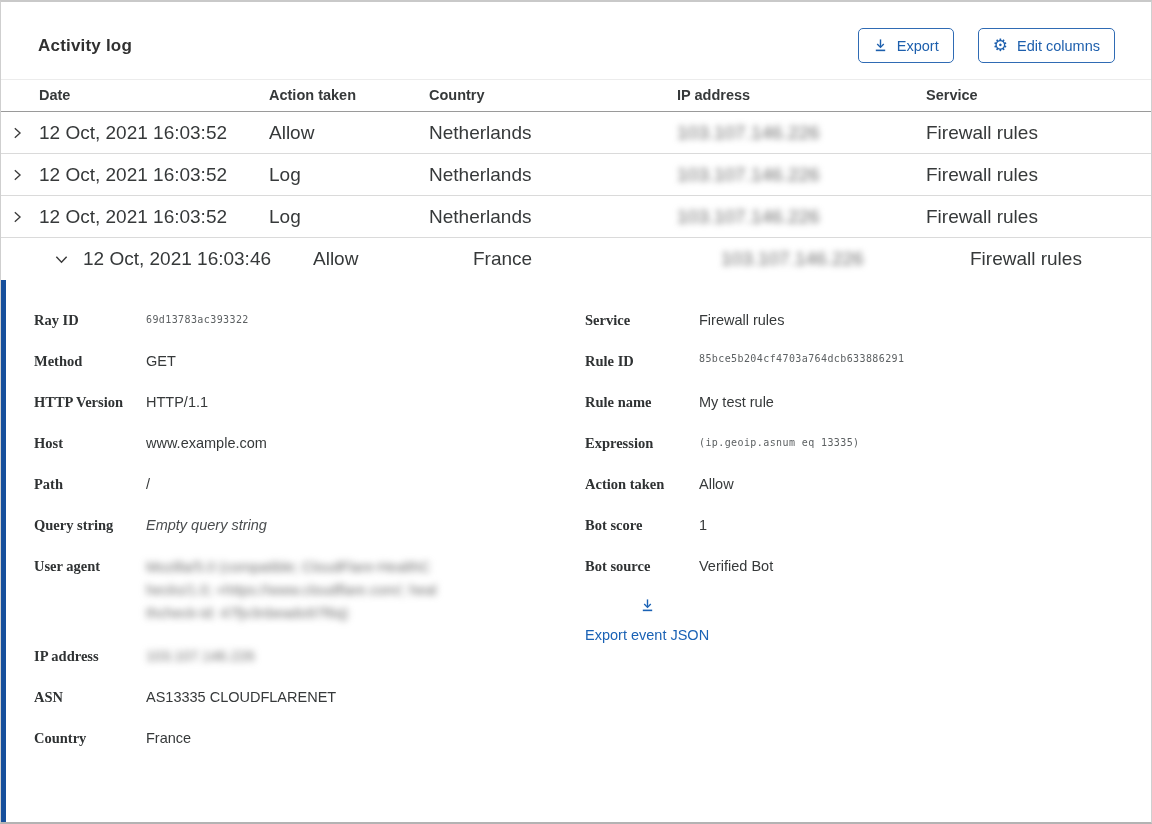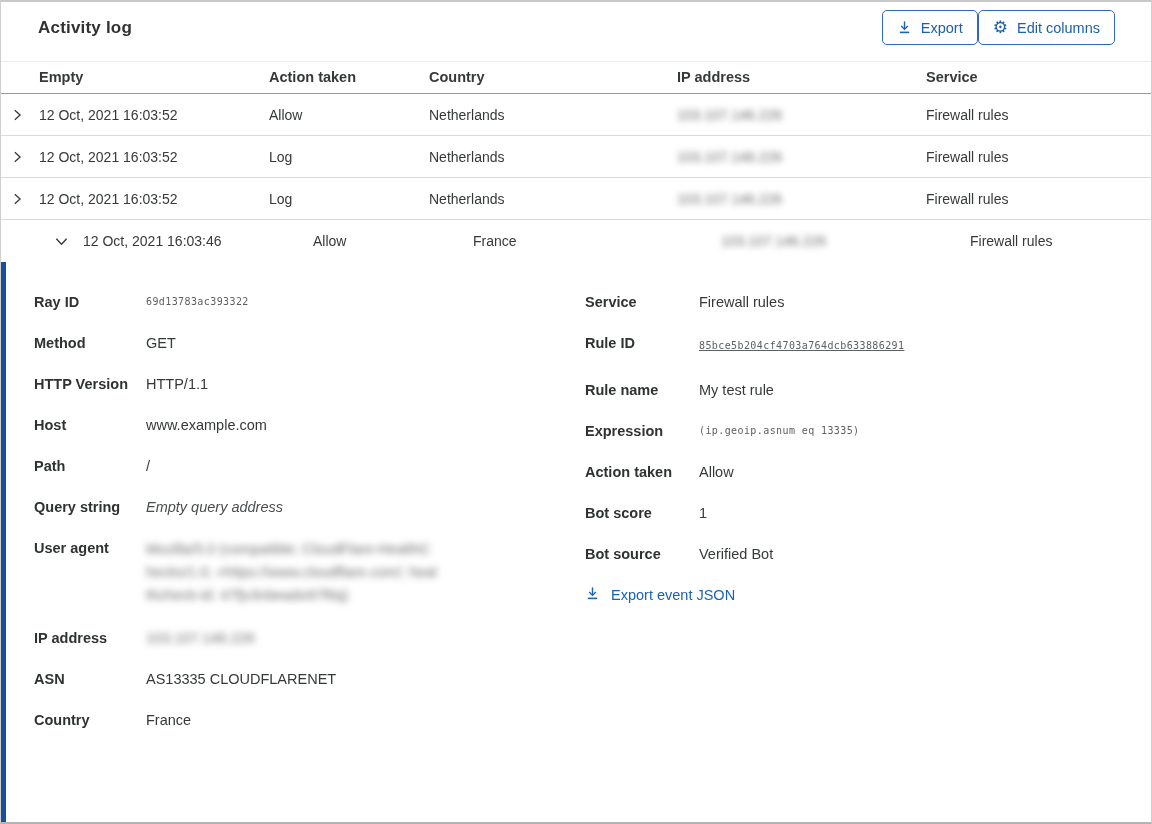--- a/index.html
+++ b/index.html
@@ -10,65 +10,65 @@
     border-top: 2px solid #c9c9c9;
     border-bottom: 2px solid #b3b3b3;
     background: #fff;
     overflow: hidden;
     display: flex; flex-direction: column;
     font-family: "Liberation Sans", "DejaVu Sans", sans-serif;
     color: #36393a;
   }
 
   
-  .titlebar { display: flex; justify-content: space-between; align-items: center; padding: 8px 36px 16px 37px; }
+  .titlebar { display: flex; justify-content: space-between; align-items: center; padding: 26px 36px 16px 37px; }
   .title { font-size: 17px; font-weight: 700; color: #313131; letter-spacing: .2px; }
-  .btn-group { display: flex; gap: 0; }
+  .btn-group { display: flex; gap: 24px; }
   .btn {
     display: inline-flex; align-items: center; gap: 9px;
     border: 1px solid #2f6bb4; border-radius: 5px; background: #fff;
     color: #1d5fad; font-size: 14.5px; font-family: inherit;
     padding: 7px 14px; height: 35px; cursor: pointer; white-space: nowrap;
   }
   .btn svg { display: block; }
   .gear { font-size: 17px; line-height: 1; }
 
   
   .grid { display: grid; grid-template-columns: 38px 230px 160px 248px 249px 1fr; align-items: center; }
   .thead { border-top: 1px solid #ececec; border-bottom: 1px solid #9a9a9a; }
   .thead .th { font-weight: 600; font-size: 14.5px; padding: 7px 0 8px 0; color: #36393a; }
   .trow { height: 42px; border-bottom: 1px solid #dadada; cursor: pointer; }
   .trow.expanded { border-bottom: none; padding-left: 44px; }
-  .cell { font-size: 14px; color: #36393a; }
+  .cell { font-size: 19px; color: #36393a; }
   .chev { padding-left: 9px; display: flex; align-items: center; }
   .redacted { color: #6e6e6e; filter: blur(3.4px); user-select: none; }
 
   
   .detail {
     flex: 1;
     border-left: 5px solid #164f9c;
     padding: 30px 0 0 28px;
     display: flex;
     overflow: hidden;
   }
   .col-left { width: 551px; flex-shrink: 0; }
   .col-right { flex: 1; }
   .field { display: flex; margin-bottom: 21px; font-size: 14.5px; line-height: 20px; }
-  .lbl { width: 112px; flex-shrink: 0; font-weight: 600; color: #2f3233; }
+  .lbl { width: 112px; flex-shrink: 0; font-weight: 600; color: #2f3233; font-family: Liberation Serif, serif; }
   .col-right .lbl { width: 114px; }
   .val { color: #36393a; }
   .mono { font-family: "DejaVu Sans Mono", "Liberation Mono", monospace; font-size: 10px; color: #5c6062; letter-spacing: .4px; }
   .italic { font-style: italic; color: #4a4d4f; }
   .blurval { filter: blur(3.6px); color: #6e6e6e; user-select: none; }
   .ua { max-width: 292px; line-height: 23px; word-break: break-all; }
-  .ruleid { max-width: 258px; word-break: break-all; line-height: 26px; text-decoration: underline; }
+  .ruleid { max-width: 258px; word-break: break-all; line-height: 16px; }
   .link {
     display: inline-flex; align-items: center; gap: 11px;
     color: #1a62b5; font-size: 14.5px; cursor: pointer; margin-top: 1px;
-    background: none; border: none; font-family: inherit; padding: 0;
+    background: none; border: none; font-family: inherit; padding: 0; flex-direction: column;
   }
 </style>
 </head>
 <body>
 
 <div class="titlebar">
   <div class="title">Activity log</div>
   <div class="btn-group">
     <button class="btn">
       <span>
@@ -82,21 +82,21 @@
     </button>
     <button class="btn">
       <span class="gear">⚙</span>
       <span>Edit columns</span>
     </button>
   </div>
 </div>
 
 <div class="grid thead">
   <div></div>
-  <div class="th">Empty</div>
+  <div class="th">Date</div>
   <div class="th">Action taken</div>
   <div class="th">Country</div>
   <div class="th">IP address</div>
   <div class="th">Service</div>
 </div>
 
 <div class="grid trow">
   <div class="chev">
     <svg width="14" height="14" viewBox="0 0 16 16" fill="none" stroke="#3a3a3a" stroke-width="1.5">
         <path d="M5.5 2.5l6 5.5-6 5.5"></path>
@@ -166,21 +166,21 @@
     <div class="field">
       <div class="lbl">Host</div>
       <div class="val">www.example.com</div>
     </div>
     <div class="field">
       <div class="lbl">Path</div>
       <div class="val">/</div>
     </div>
     <div class="field">
       <div class="lbl">Query string</div>
-      <div class="val italic">Empty query address</div>
+      <div class="val italic">Empty query string</div>
     </div>
     <div class="field">
       <div class="lbl">User agent</div>
       <div class="val ua blurval">Mozilla/5.0 (compatible; CloudFlare-HealthChecks/1.0; +https://www.cloudflare.com/; healthcheck-id: 47fjv3nbeado97f6q)</div>
     </div>
     <div class="field">
       <div class="lbl">IP address</div>
       <div class="val blurval">103.107.146.226</div>
     </div>
     <div class="field">

